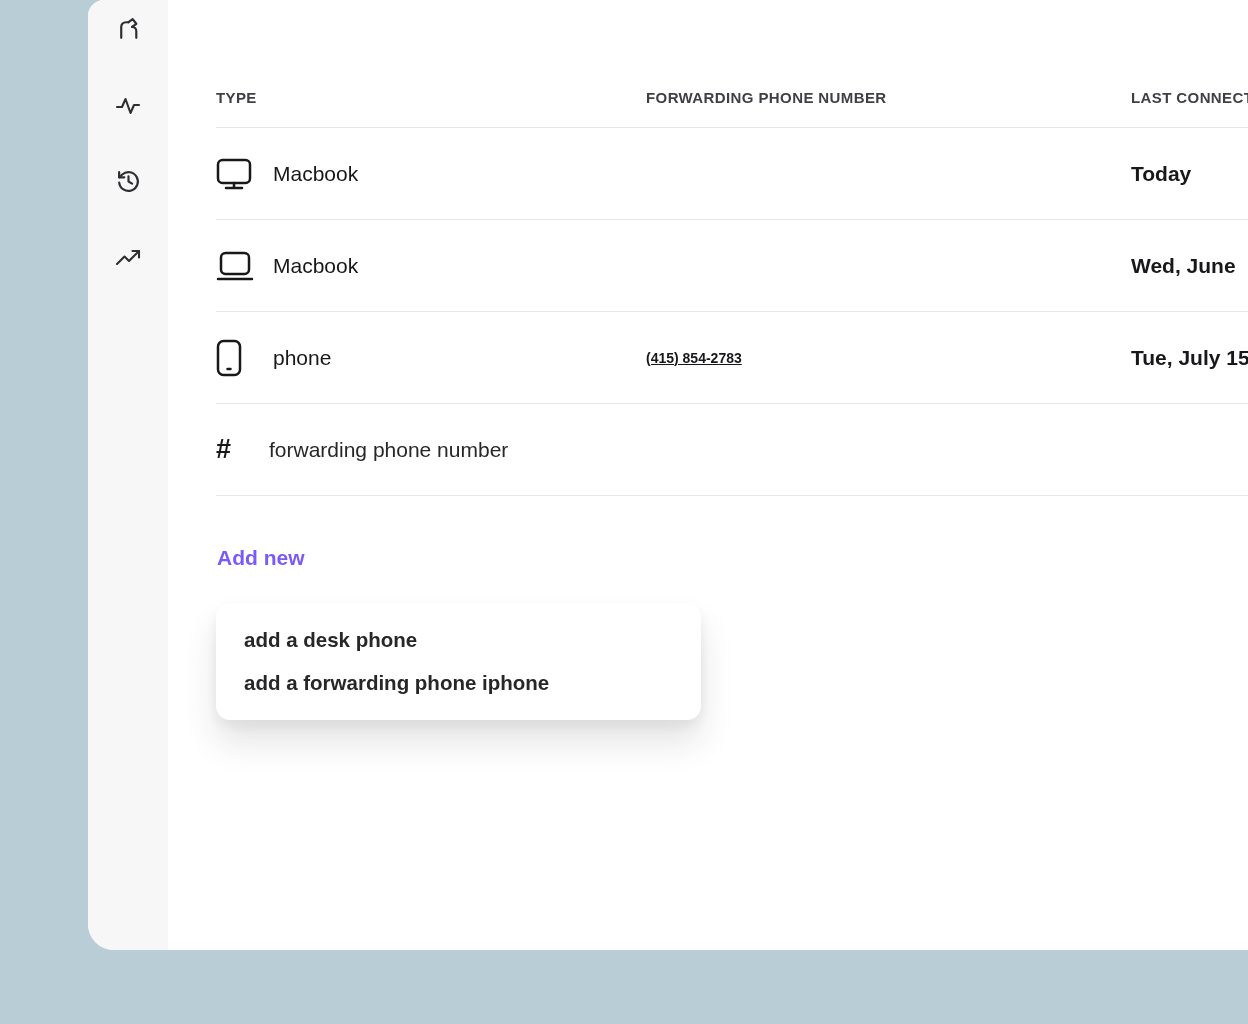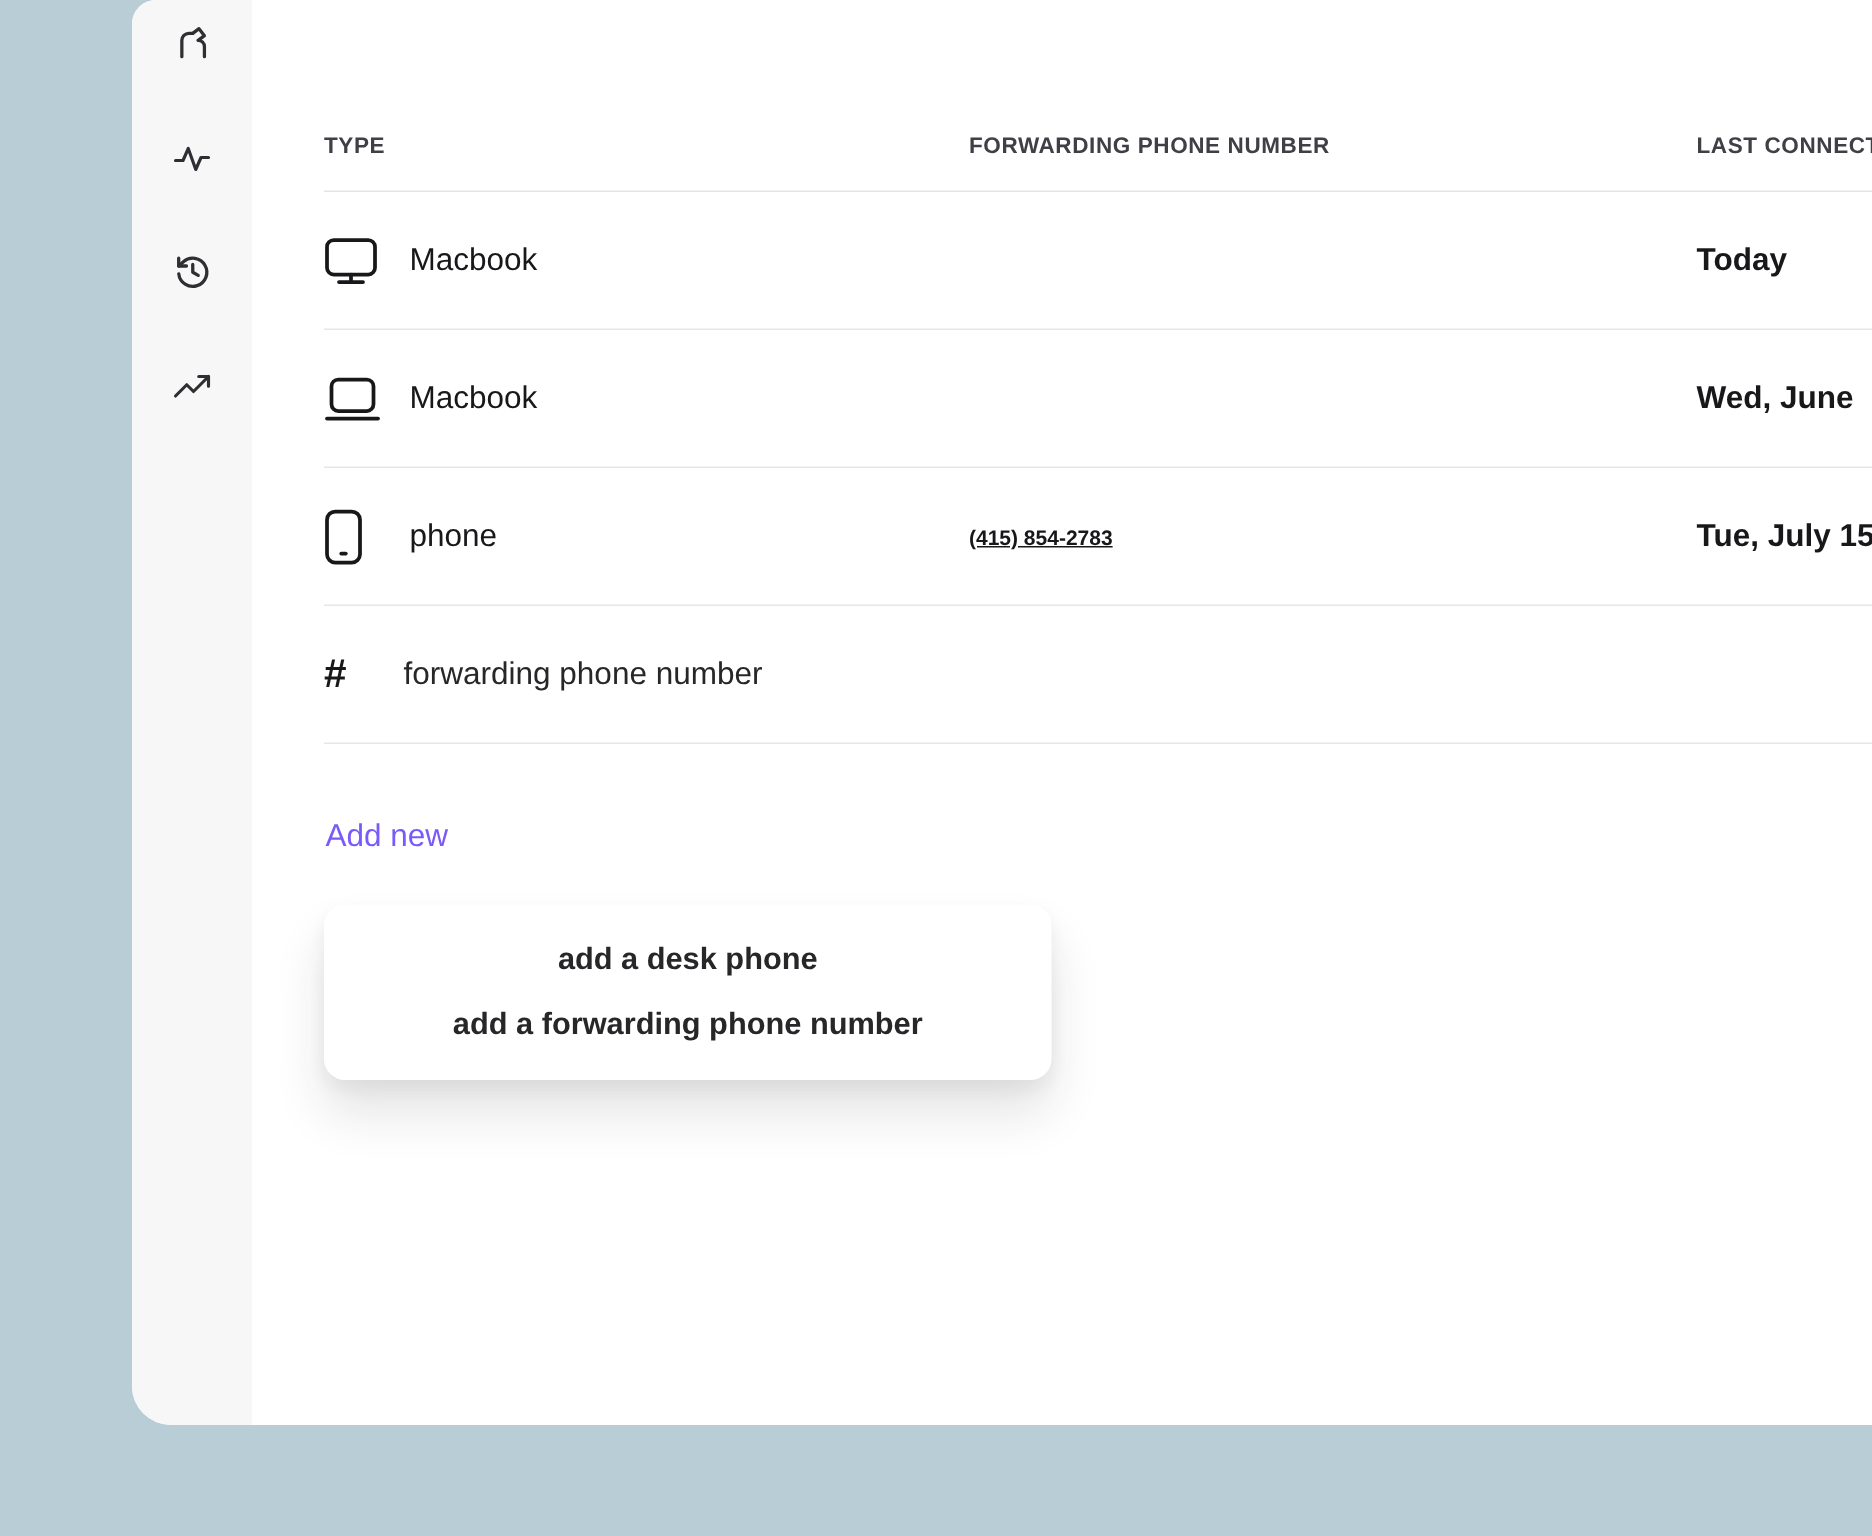--- a/index.html
+++ b/index.html
@@ -86,21 +86,21 @@
     font-size: 27px; font-weight: 700; color: #18181b;
     width: 40px; margin-right: 13px; flex: none;
   }
   .new-row-label { font-size: 21px; font-weight: 500; color: #27272a; }
   
   .add-new {
     display: inline-block;
     margin-top: 50px;
     margin-left: 1px;
     font-size: 21px;
-    font-weight: 400;
+    font-weight: 700;
     color: #7a5af8;
     background: none; border: none;
     cursor: pointer;
     padding: 0;
     font-family: inherit;
   }
   .menu {
     margin-top: 33px;
     width: 485px;
     background: #ffffff;
@@ -109,21 +109,21 @@
     padding: 25px 28px 25px 28px;
     display: flex;
     flex-direction: column;
     gap: 19px;
   }
   .menu-item {
     font-size: 20.5px;
     font-weight: 600;
     color: #27272a;
     background: none; border: none;
-    text-align: center;
+    text-align: left;
     cursor: pointer;
     padding: 0;
     font-family: inherit;
   }
 </style>
 </head>
 <body>
 
 <div class="window">
 
@@ -221,17 +221,17 @@
           <span class="new-row-label">forwarding phone number</span>
         </div>
       </div>
 
     </div>
 
     <button class="add-new">Add new</button>
 
     <div class="menu">
       <button class="menu-item">add a desk phone</button>
-      <button class="menu-item">add a forwarding phone number</button>
+      <button class="menu-item">add a forwarding phone iphone</button>
     </div>
 
   </main>
 </div>
 
 </body></html>

